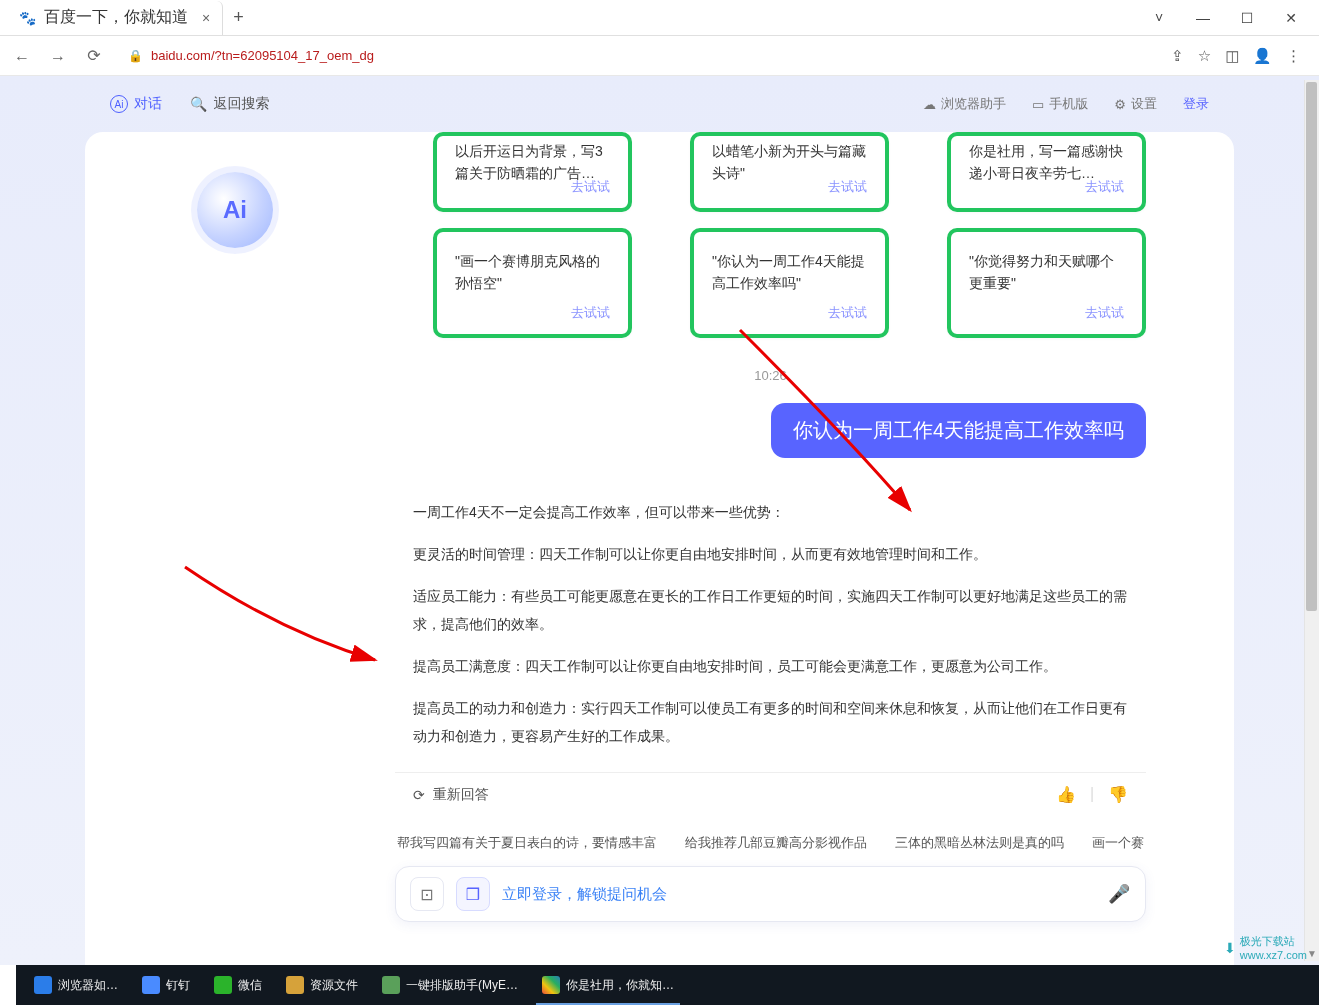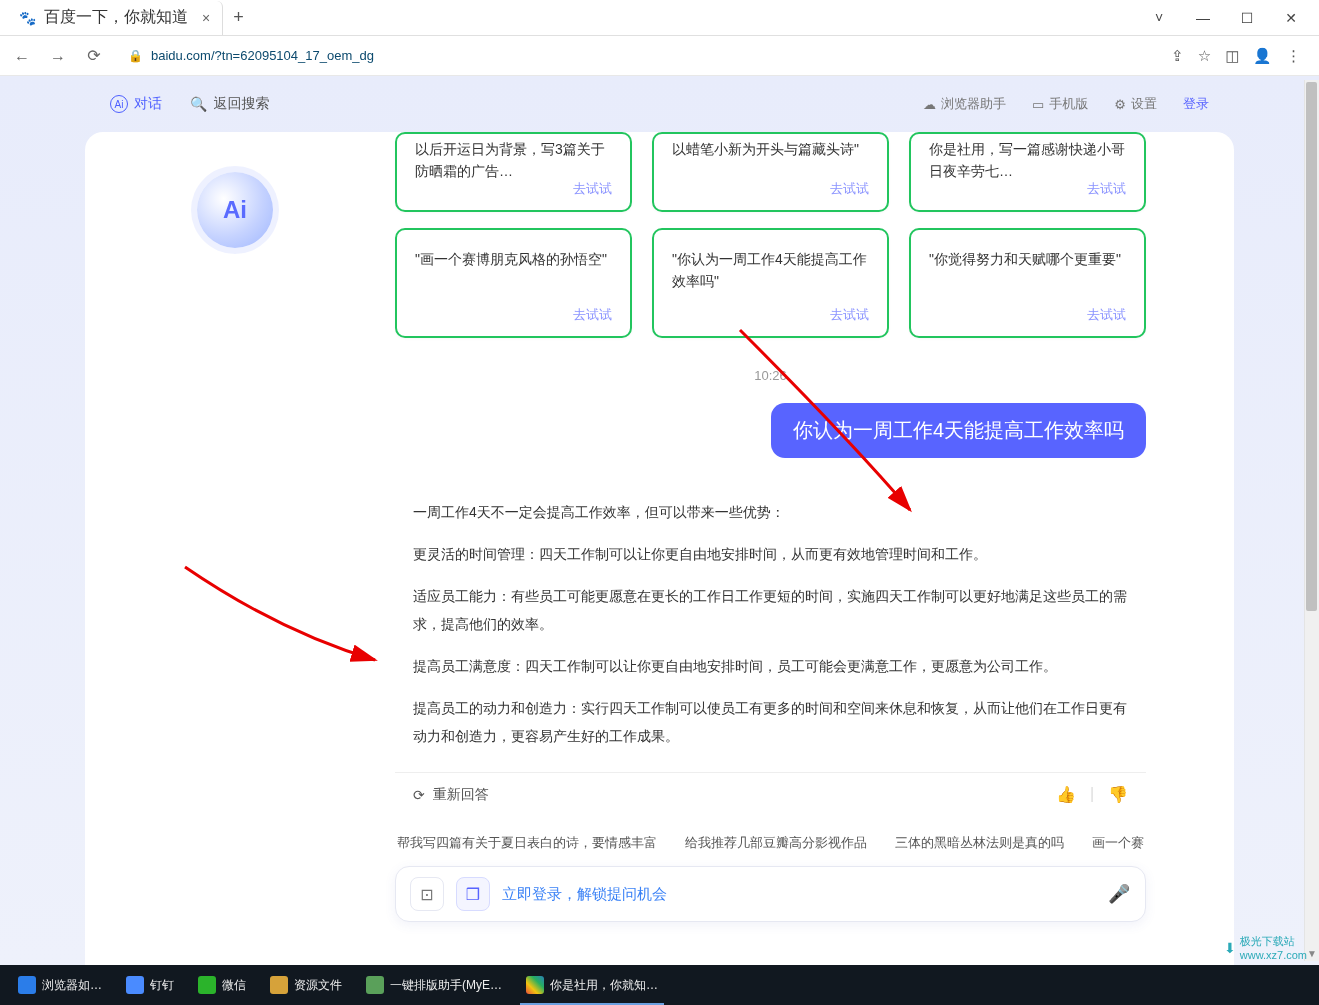--- a/index.html
+++ b/index.html
@@ -13,42 +13,42 @@
 .tab-title { font-size: 16px; color: #333; }
 .tab-close { font-size: 14px; color: #666; margin-left: 6px; }
 .newtab { margin-left: 10px; color: #555; font-size: 18px; }
 .win-controls { margin-left: auto; display: flex; gap: 4px; margin-right: 8px; }
 .win-btn { width: 40px; height: 28px; display: flex; align-items: center; justify-content: center; color: #444; font-size: 14px; }
 
 .addrbar { height: 40px; display: flex; align-items: center; padding: 0 10px; gap: 12px; border-bottom: 1px solid #e8e8e8; }
 .nav-btn { color: #666; font-size: 16px; width: 24px; text-align: center; }
 .addr-box { flex: 1; display: flex; align-items: center; gap: 8px; padding: 4px 10px; border-radius: 20px; }
 .lock { color: #555; font-size: 12px; }
-.url { font-size: 13px; color: #0c4a6e; }
+.url { font-size: 13px; color: #b91c1c; }
 .addr-right { display: flex; gap: 14px; align-items: center; margin-right: 8px; }
 .addr-icon { color: #555; font-size: 15px; }
 
 
 .page { position: absolute; left: 0; right: 0; top: 76px; bottom: 40px; background: linear-gradient(to bottom, #e8ecfb, #eef1fb); overflow: hidden; }
 .page-header { height: 56px; display: flex; align-items: center; padding: 0 110px; gap: 28px; font-size: 14px; color: #555; }
 .tab-dialog { display: flex; align-items: center; gap: 6px; color: #4d5fff; font-weight: 500; }
 .ai-badge { border: 1px solid #4d5fff; border-radius: 50%; width: 18px; height: 18px; display: inline-flex; align-items: center; justify-content: center; font-size: 10px; }
 .return-search { display: flex; align-items: center; gap: 6px; cursor: pointer; }
 .header-right { margin-left: auto; display: flex; gap: 26px; color: #777; font-size: 13px; }
 .hr-item { display: flex; align-items: center; gap: 5px; }
 .login-btn { color: #5864ff; }
 
 .main-wrap { position: absolute; left: 85px; right: 85px; top: 56px; bottom: 0; background: #fff; border-radius: 18px 18px 0 0; }
 .sidebar { position: absolute; left: 0; top: 0; width: 300px; padding-top: 40px; display: flex; justify-content: center; }
 .ai-avatar { width: 76px; height: 76px; border-radius: 50%; background: radial-gradient(circle at 35% 35%, #fff, #c6d3ff 55%, #9db5ff); display: flex; align-items: center; justify-content: center; color: #5a6bff; font-size: 24px; font-weight: 600; box-shadow: 0 0 0 6px rgba(200,210,255,0.3); }
 
 .content { position: absolute; left: 300px; right: 0; top: 0; bottom: 0; padding: 0 88px 10px 10px; }
 
 .cards-grid { display: grid; grid-template-columns: repeat(3, 1fr); gap: 20px; }
-.card { background: #fff; border: 2px solid #22c55e; border-radius: 10px; padding: 18px 18px 12px; position: relative; height: 110px; box-shadow: 0 1px 3px rgba(0,0,0,0.03); }
+.card { background: #fff; border: 4px solid #22c55e; border-radius: 10px; padding: 18px 18px 12px; position: relative; height: 110px; box-shadow: 0 1px 3px rgba(0,0,0,0.03); margin-left: 38px; }
 .card-text { font-size: 14px; color: #333; line-height: 1.6; }
 .card-go { position: absolute; right: 18px; bottom: 12px; color: #8a93ff; font-size: 13px; cursor: pointer; }
 .card.partial { height: 80px; overflow: hidden; }
 .card.partial .card-text { margin-top: -14px; }
 
 .timestamp { text-align: center; color: #999; font-size: 13px; margin: 30px 0 20px; }
 .user-msg { display: flex; justify-content: flex-end; margin-bottom: 18px; }
 .user-bubble { background: #5864ff; color: #fff; padding: 14px 22px; border-radius: 14px; font-size: 20px; }
 
 .ai-reply { background: #fff; border-radius: 12px 12px 0 0; padding: 22px 18px 8px; font-size: 14px; color: #333; line-height: 2; border-bottom:1px solid #eee;}
@@ -66,21 +66,21 @@
 .input-placeholder { color: #3b82f6; font-size: 15px; flex: 1; }
 .mic { color: #aaa; font-size: 18px; }
 
 
 .arrow { position: absolute; pointer-events: none; }
 .arrow svg { overflow: visible; }
 .arrow1 { left: 730px; top: 244px; }
 .arrow2 { left: 180px; top: 486px; }
 
 
-.taskbar { position: absolute; left: 0; right: 0; bottom: 0; height: 40px; background: #111820; display: flex; align-items: center; padding: 0 6px; color: #eee; font-size: 12px; }
+.taskbar { position: absolute; left: 16px; right: 0; bottom: 0; height: 40px; background: #111820; display: flex; align-items: center; padding: 0 6px; color: #eee; font-size: 12px; }
 .task-item { display: flex; align-items: center; gap: 6px; padding: 0 12px; height: 100%; position: relative; }
 .task-item.active::after{ content:''; position:absolute; left:6px; right:6px; bottom:0; height:2px; background:#6aa0e0;}
 .ti-icon { width: 18px; height: 18px; display: flex; align-items: center; justify-content: center; border-radius: 3px; font-size: 12px; }
 .i-ie{background:#2b7de9;} .i-ding{background:#4a8bff;} .i-wx{background:#2bb32b;} .i-folder{background:#d6a23a;} .i-mye{background:#5aa05a;} .i-chrome{background:linear-gradient(45deg,#e84b3c,#f1c40f,#27ae60,#2980b9);}
 
 
 .watermark { position: absolute; right: 12px; bottom: 44px; font-size: 11px; color: #2caab8; display:flex; align-items:center; gap:4px;}
 .watermark .wm-ico{color:#2caab8;font-size:14px;}
 
 .scrollbar-indicator { position: absolute; right: 0; top: 80px; bottom: 44px; width: 15px; background: #f0f0f0; border-left:1px solid #e4e4e4;}

